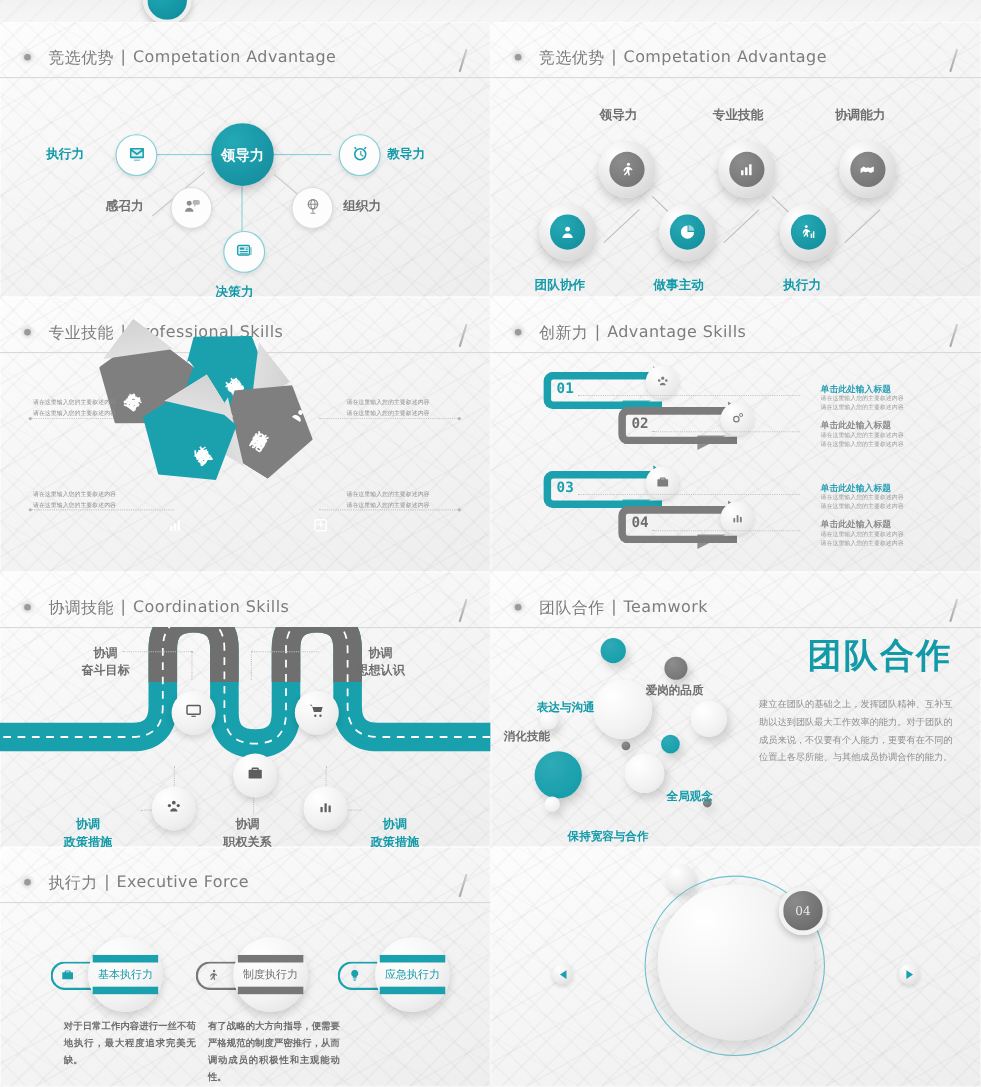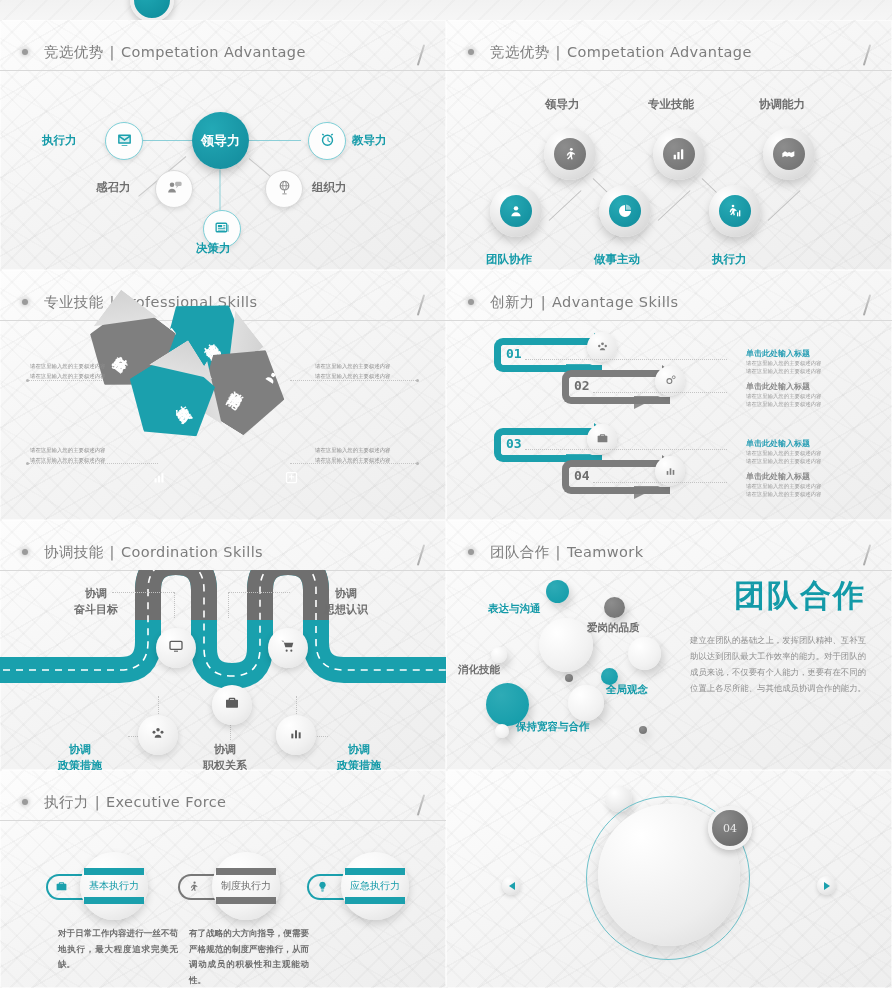--- a/index.html
+++ b/index.html
@@ -167,21 +167,21 @@
 
   
   .bub{
     position:absolute;border-radius:50%;
     box-shadow:3px 5px 9px rgba(0,0,0,.16);
   }
   .bub.w{background:radial-gradient(circle at 33% 27%,#ffffff,#f2f2f2 60%,#e3e3e3);}
   .bub.t{background:radial-gradient(circle at 35% 28%,#2eabb6,#109aa8);}
   .bub.d{background:radial-gradient(circle at 35% 28%,#8d8d8d,#6e6e6e);}
   .blbl{position:absolute;font-size:10.5px;font-weight:bold;white-space:nowrap;z-index:9;}
-  .blbl.t{color:#139aa8;} .blbl.g{color:#6e6e6e;}
+  .blbl.t{color:#139aa8;margin-top:34px;} .blbl.g{color:#6e6e6e;}
   .bigtitle{
     position:absolute;right:26px;top:55px;
     font-size:31px;font-weight:bold;color:#139aa8;letter-spacing:2px;
   }
   .bigbody{
     position:absolute;right:26px;top:112px;width:176px;
     font-size:8.4px;color:#8e8e8e;line-height:1.92;text-align:justify;
   }
 
   
@@ -347,21 +347,21 @@
 
       <div class="node teal" style="left:203px;top:140px;">
         <span>
           <svg viewBox="0 0 24 24">
               <rect x="3" y="6" width="15" height="12" rx="1.5" fill="none" stroke="#1ba0ad" stroke-width="1.8"></rect>
               <path fill="#1ba0ad" d="M5.5 8.5h6v3h-6zM13 8.5h3v1.2h-3zM13 10.8h3V12h-3zM5.5 13h10.5v1.2H5.5zM5.5 15.2h10.5v1.2H5.5z"></path>
               <path fill="#1ba0ad" d="M19 8h2v10h-2z" opacity=".5"></path>
             </svg>
         </span>
       </div>
-      <div class="lbl teal" style="left:196px;top:171px;">决策力</div>
+      <div class="lbl teal" style="left:196px;top:188px;">决策力</div>
     </div>
   </div>
 
   <div class="slide">
     <div class="hdr">
       <div class="dot"></div>
       <div class="t">竞选优势</div>
       <div class="t" style="margin:0 6px;">|</div>
       <div class="t">Competation Advantage</div>
       <div class="pen"></div>

